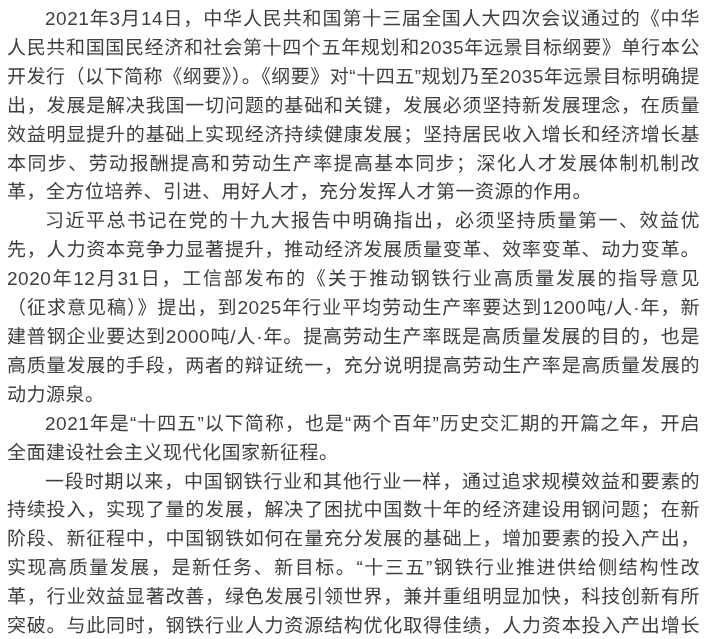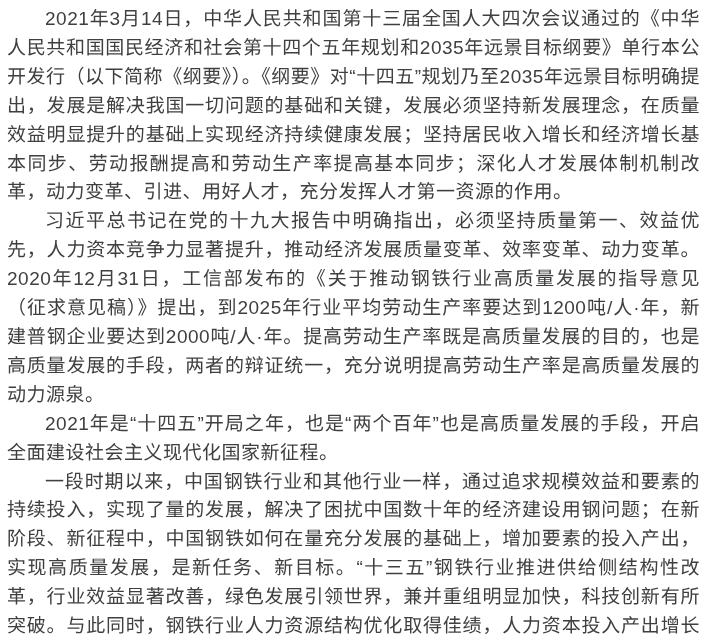--- a/index.html
+++ b/index.html
@@ -26,17 +26,17 @@
       margin: 0;
       padding: 0;
       text-indent: 2em;
       word-break: break-all;
     }
   </style>
 </head>
 <body>
 
 <div class="doc-page">
-  <p class="para">2021年3月14日，中华人民共和国第十三届全国人大四次会议通过的《中华人民共和国国民经济和社会第十四个五年规划和2035年远景目标纲要》单行本公开发行（以下简称《纲要》）。《纲要》对“十四五”规划乃至2035年远景目标明确提出，发展是解决我国一切问题的基础和关键，发展必须坚持新发展理念，在质量效益明显提升的基础上实现经济持续健康发展；坚持居民收入增长和经济增长基本同步、劳动报酬提高和劳动生产率提高基本同步；深化人才发展体制机制改革，动力变革、引进、用好人才，充分发挥人才第一资源的作用。</p>
+  <p class="para">2021年3月14日，中华人民共和国第十三届全国人大四次会议通过的《中华人民共和国国民经济和社会第十四个五年规划和2035年远景目标纲要》单行本公开发行（以下简称《纲要》）。《纲要》对“十四五”规划乃至2035年远景目标明确提出，发展是解决我国一切问题的基础和关键，发展必须坚持新发展理念，在质量效益明显提升的基础上实现经济持续健康发展；坚持居民收入增长和经济增长基本同步、劳动报酬提高和劳动生产率提高基本同步；深化人才发展体制机制改革，全方位培养、引进、用好人才，充分发挥人才第一资源的作用。</p>
   <p class="para">习近平总书记在党的十九大报告中明确指出，必须坚持质量第一、效益优先，人力资本竞争力显著提升，推动经济发展质量变革、效率变革、动力变革。2020年12月31日，工信部发布的《关于推动钢铁行业高质量发展的指导意见（征求意见稿）》提出，到2025年行业平均劳动生产率要达到1200吨/人·年，新建普钢企业要达到2000吨/人·年。提高劳动生产率既是高质量发展的目的，也是高质量发展的手段，两者的辩证统一，充分说明提高劳动生产率是高质量发展的动力源泉。</p>
-  <p class="para">2021年是“十四五”开局之年，也是“两个百年”也是高质量发展的手段，开启全面建设社会主义现代化国家新征程。</p>
+  <p class="para">2021年是“十四五”以下简称，也是“两个百年”历史交汇期的开篇之年，开启全面建设社会主义现代化国家新征程。</p>
   <p class="para">一段时期以来，中国钢铁行业和其他行业一样，通过追求规模效益和要素的持续投入，实现了量的发展，解决了困扰中国数十年的经济建设用钢问题；在新阶段、新征程中，中国钢铁如何在量充分发展的基础上，增加要素的投入产出，实现高质量发展，是新任务、新目标。“十三五”钢铁行业推进供给侧结构性改革，行业效益显著改善，绿色发展引领世界，兼并重组明显加快，科技创新有所突破。与此同时，钢铁行业人力资源结构优化取得佳绩，人力资本投入产出增长明显，人力资本竞争力显著提升，为“十四五”乃至今后一段时期内钢铁行业的健康发展持续繁荣奠定了坚实的基础。</p>
 </div>
 
 </body></html>

